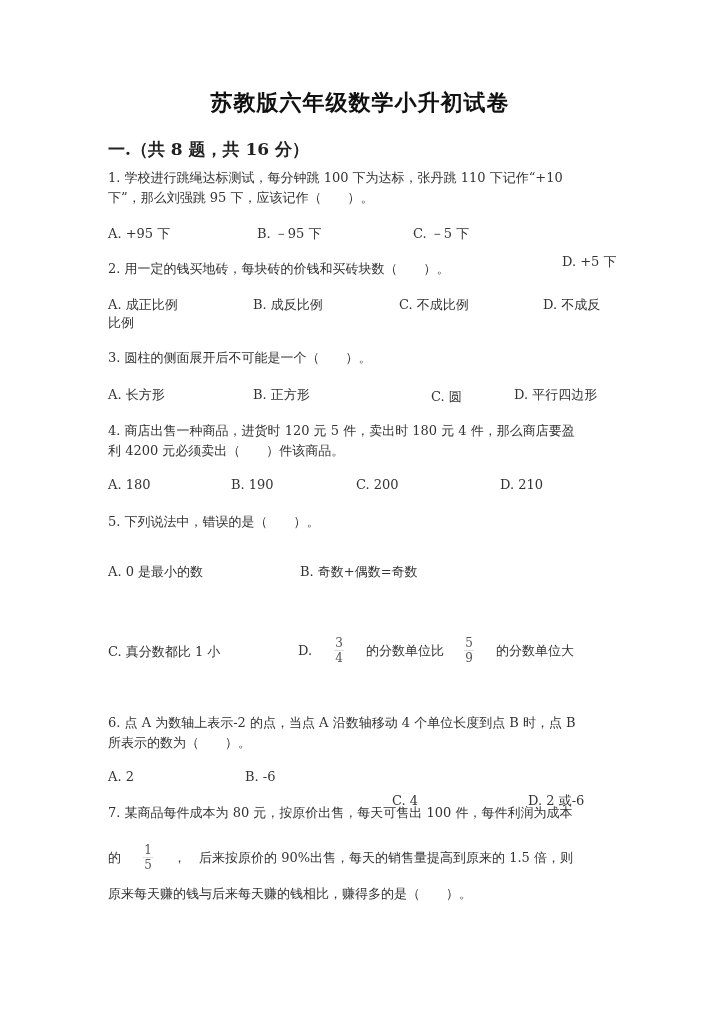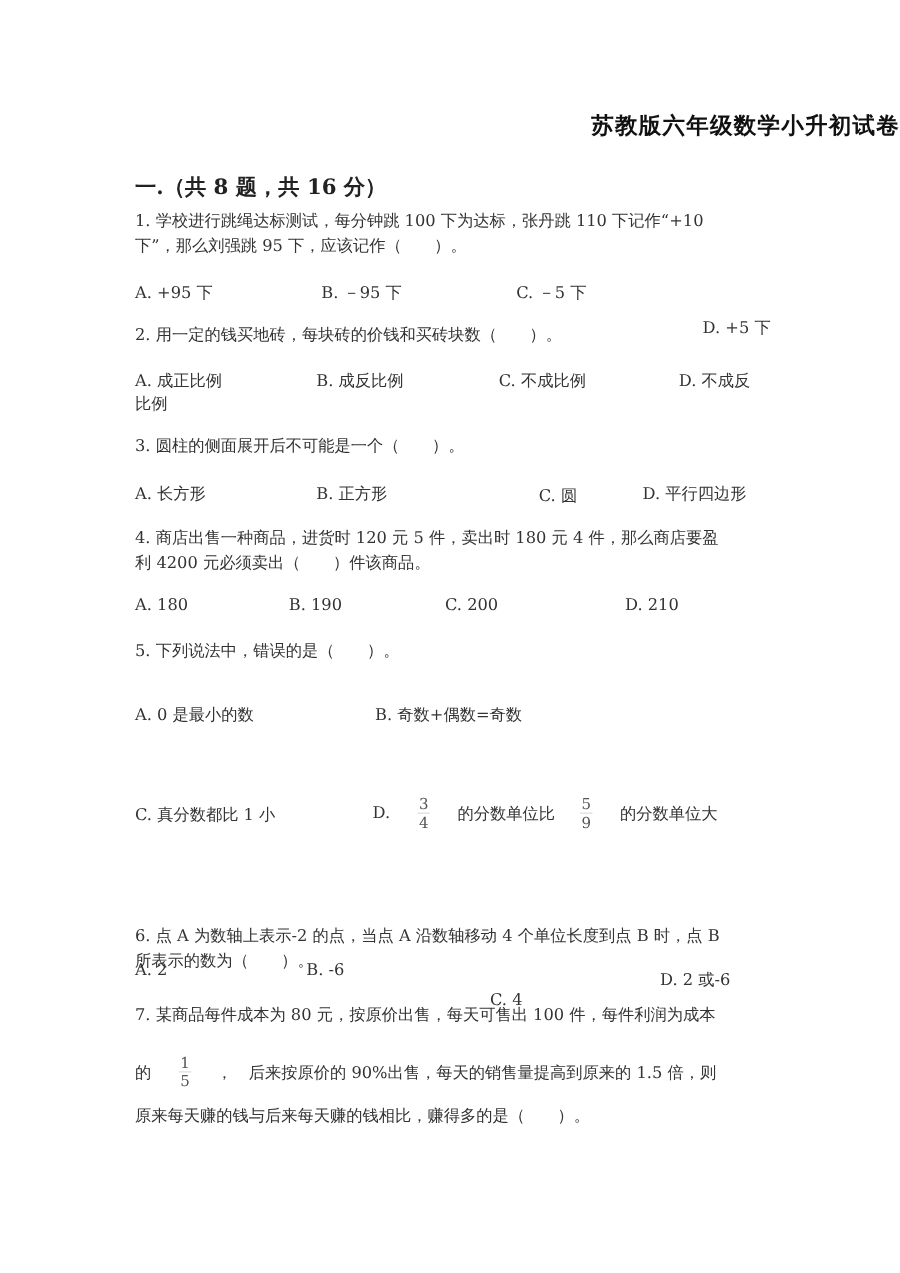--- a/index.html
+++ b/index.html
@@ -1,21 +1,21 @@
 <!DOCTYPE html>
 <html><head>
   <meta charset="utf-8">
   <style>
     html, body { margin: 0; padding: 0; background: #ffffff; }
     body { width: 720px; height: 1018px; position: relative; overflow: hidden;
            font-family: "DejaVu Serif", "Liberation Serif", serif; color: #222; }
     .page { position: absolute; left: 0; top: 0; width: 720px; height: 1018px; }
-    .title { position: absolute; top: 88px; left: 0; width: 720px; text-align: right;
+    .title { position: absolute; top: 88px; left: 0; width: 720px; text-align: center;
              font-family: "DejaVu Sans", "Liberation Sans", sans-serif; font-weight: bold;
-             font-size: 18px; letter-spacing: 1px; color: #111; }
+             font-size: 22px; letter-spacing: 1px; color: #111; }
     .section { position: absolute; left: 108px; top: 138px; font-size: 17px; font-weight: bold; color: #222; }
     .q { position: absolute; left: 108px; width: 505px; font-size: 13px; line-height: 20px; color: #333; }
     .opt { position: absolute; font-size: 13px; color: #333; white-space: nowrap; }
     .frac { display: inline-flex; flex-direction: column; align-items: center; vertical-align: middle;
             font-size: 12px; line-height: 14px; color: #555; margin: 0 8px; }
     .frac .bar { width: 10px; height: 1px; background: #ddd; }
     .inline-wrap { position: absolute; font-size: 13px; color: #333; white-space: nowrap; display: flex; align-items: center; }
   </style>
 </head>
 <body>
@@ -75,28 +75,28 @@
     </span>
     <span>的分数单位比</span>
     <span class="frac" style="margin-left:20px; margin-right:22px;">
       <span>5</span>
       <span class="bar"></span>
       <span>9</span>
     </span>
     <span>的分数单位大</span>
   </div>
 
-  <div class="q" style="top:713px;margin-top:27px;">
+  <div class="q" style="top:713px;">
     <div>6. 点 A 为数轴上表示-2 的点，当点 A 沿数轴移动 4 个单位长度到点 B 时，点 B</div>
     <div>所表示的数为（　　）。</div>
   </div>
   <div class="opt" style="left:108px; top:769px;">A. 2</div>
   <div class="opt" style="left:245px; top:769px;">B. -6</div>
   <div class="opt" style="left:392px; top:769px;margin-top:24px;">C. 4</div>
-  <div class="opt" style="left:528px; top:775px;">D. 2 或-6</div>
+  <div class="opt" style="left:528px; top:792px;">D. 2 或-6</div>
 
   <div class="q" style="top:803px;">7. 某商品每件成本为 80 元，按原价出售，每天可售出 100 件，每件利润为成本</div>
   <div class="inline-wrap" style="left:108px; top:843px;">
     <span>的</span>
     <span class="frac" style="margin-left:22px; margin-right:20px;">
       <span>1</span>
       <span class="bar"></span>
       <span>5</span>
     </span>
     <span>，　后来按原价的 90%出售，每天的销售量提高到原来的 1.5 倍，则</span>

